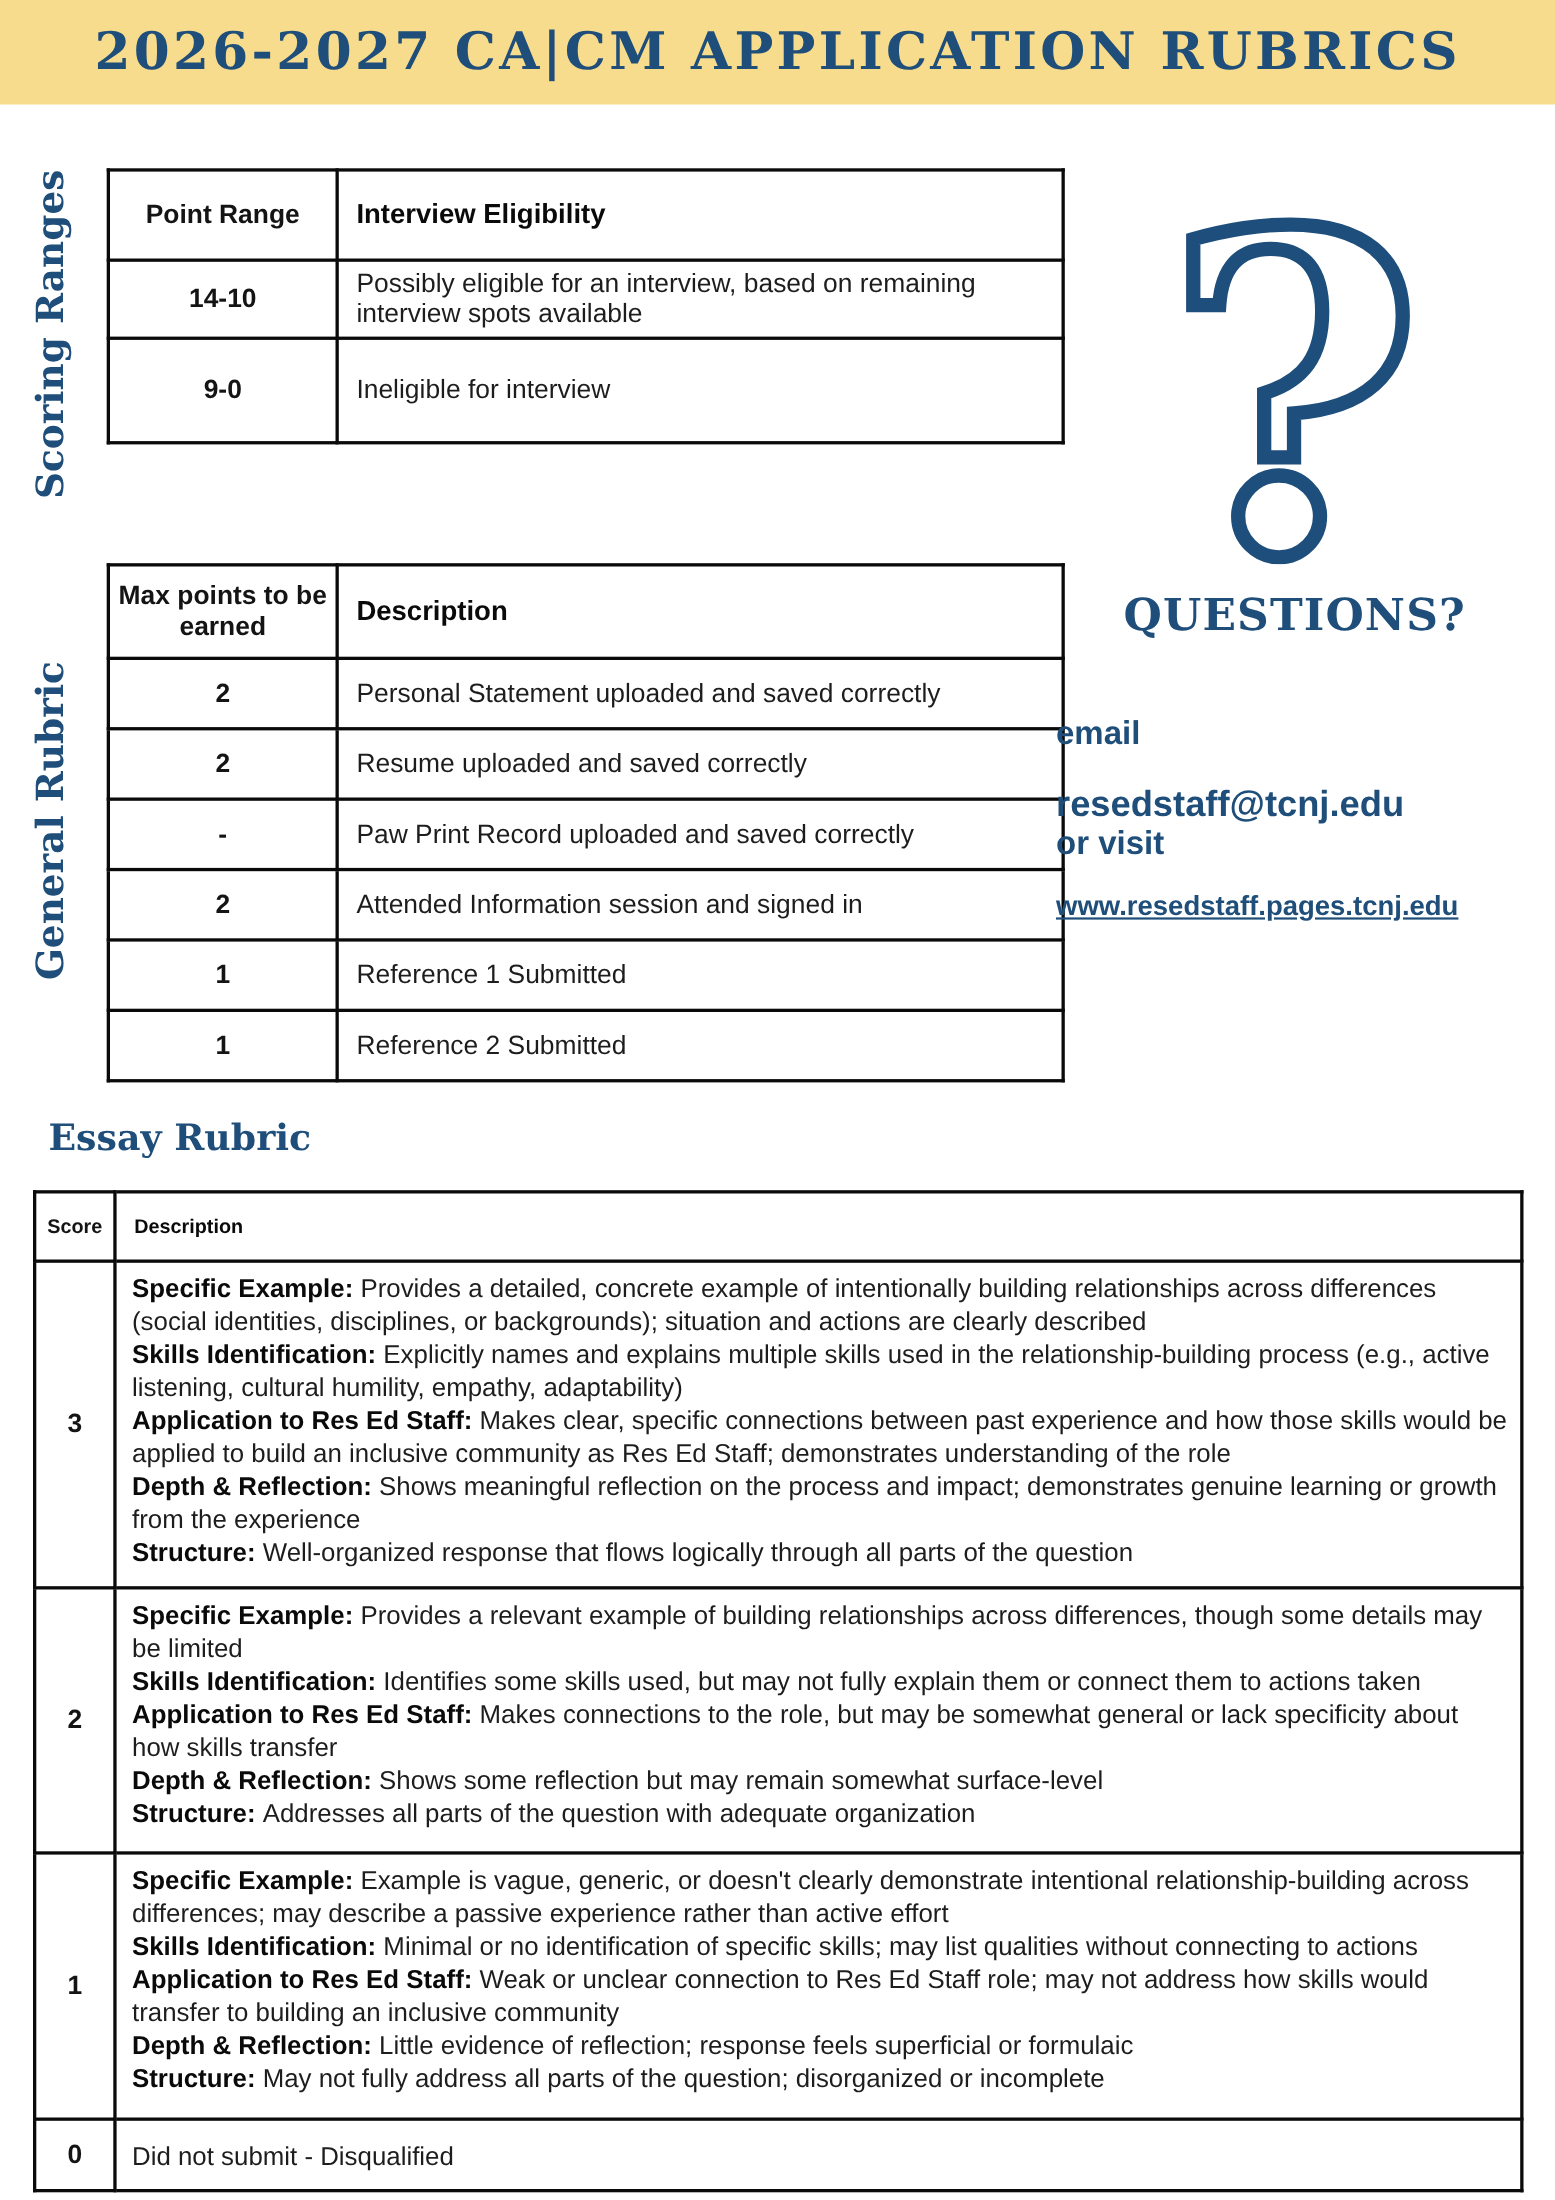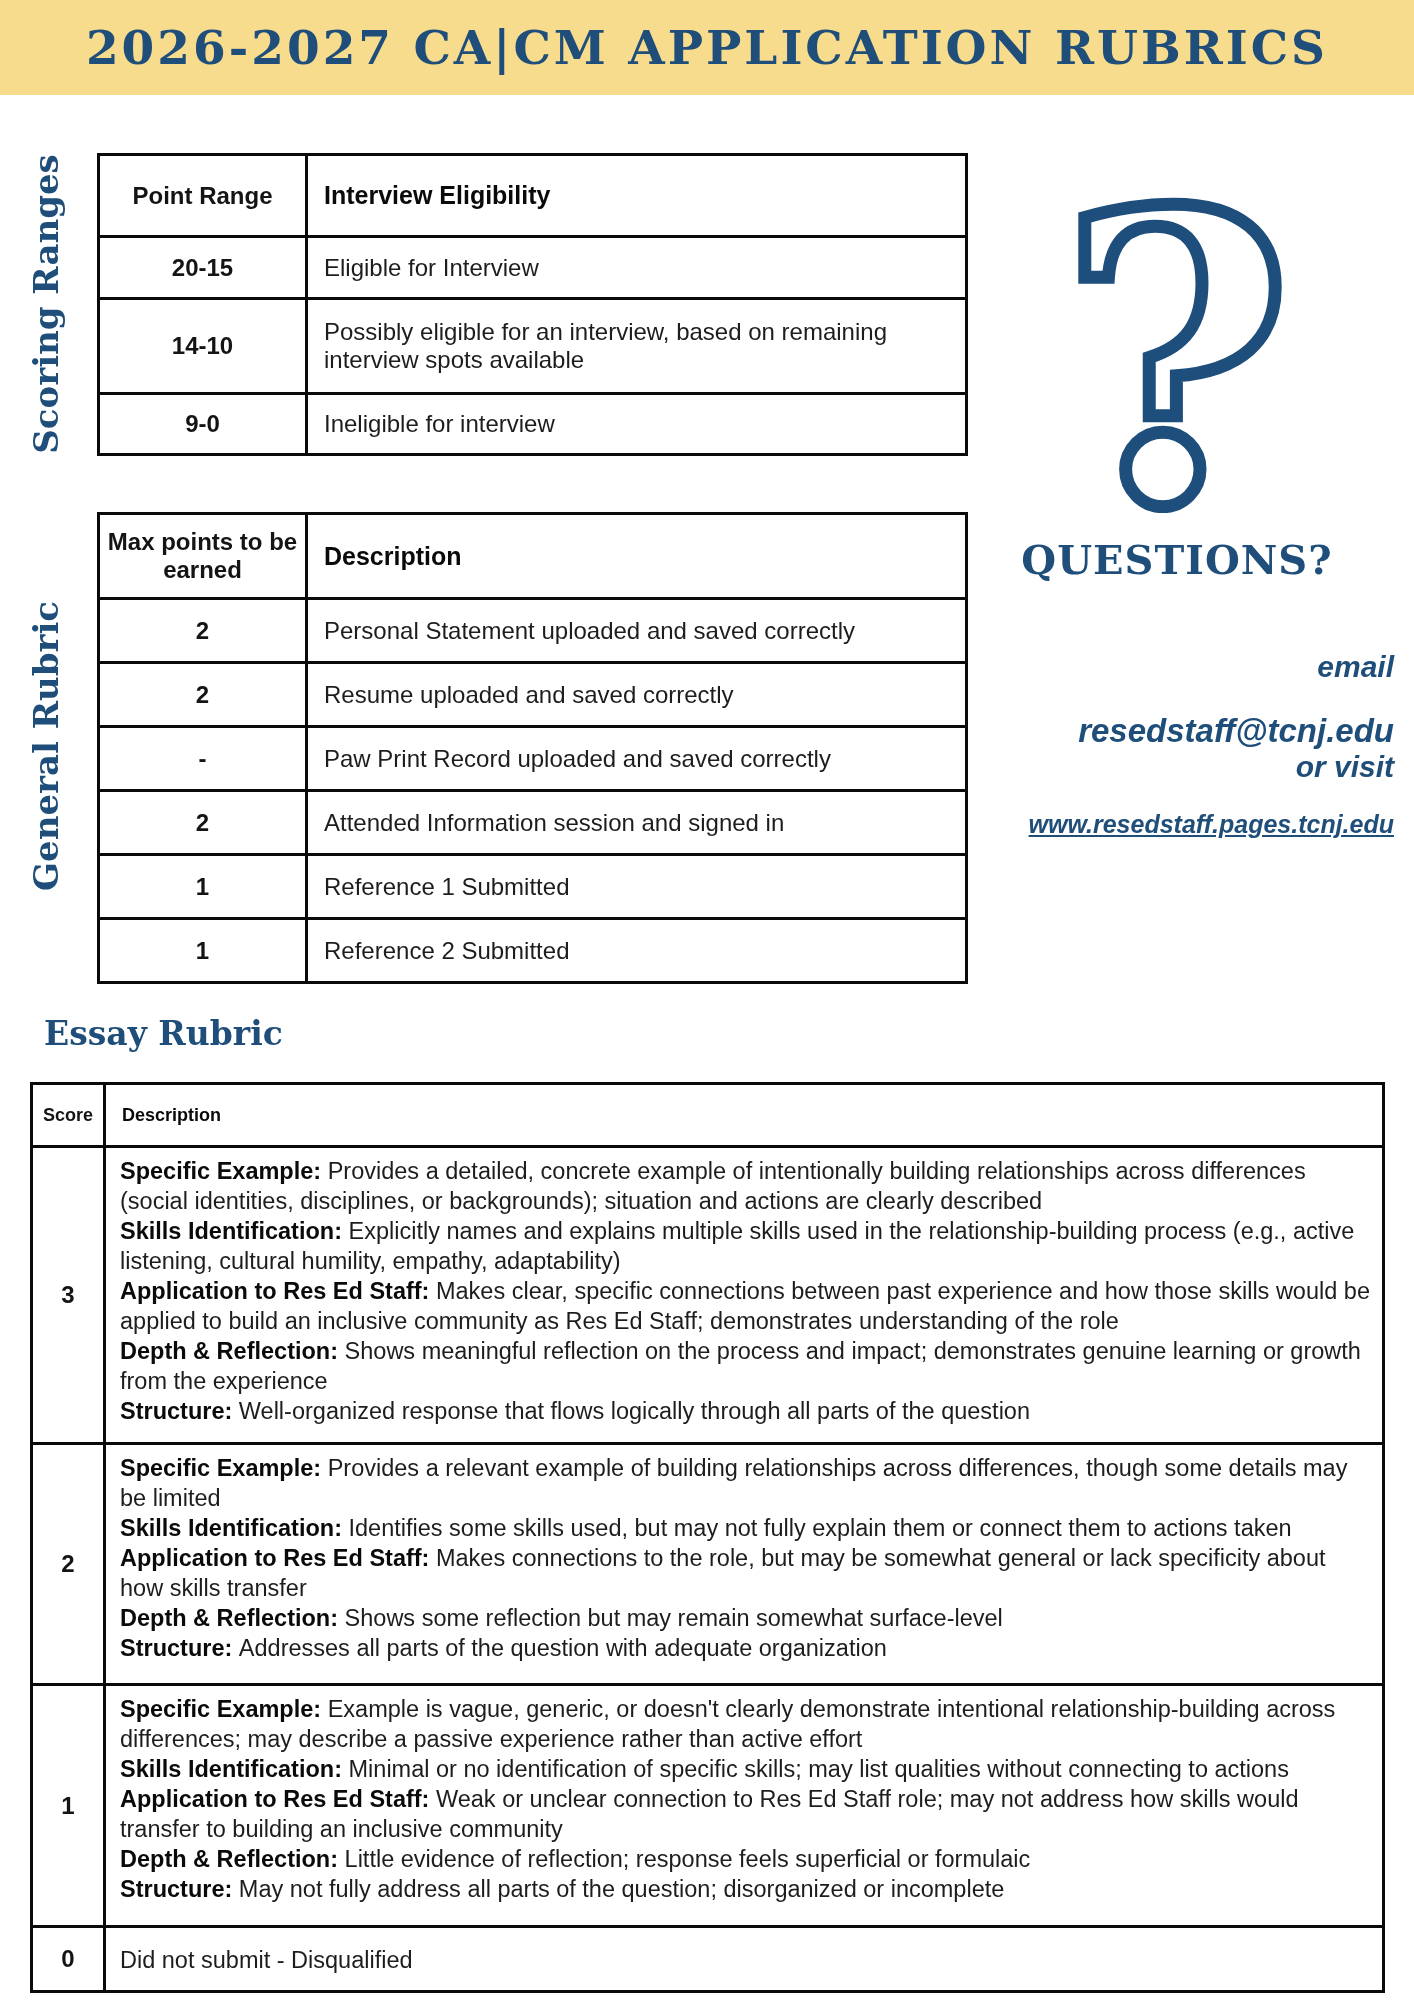--- a/index.html
+++ b/index.html
@@ -45,21 +45,21 @@
   .t2 thead tr{height:85px;}
   .t2 tbody tr{height:64px;}
   .t2 th.c-val{font-size:24px;line-height:1.15;}
   
   .qmark{position:absolute;left:1038px;top:183px;width:276px;height:330px;}
   .q-heading{
     position:absolute;left:970px;top:536px;width:414px;text-align:center;
     font-family:"DejaVu Serif","Liberation Serif",serif;font-weight:bold;
     font-size:40px;color:#1E4E79;letter-spacing:1px;
   }
-  .contact{position:absolute;left:960px;top:650px;width:434px;text-align:right;color:#1E4E79;font-style:italic;}
+  .contact{position:absolute;left:960px;top:650px;width:434px;text-align:left;color:#1E4E79;}
   .contact .l1{font-size:30px;font-weight:bold;margin-bottom:28px;}
   .contact .l2{font-size:33px;font-weight:bold;}
   .contact .l3{font-size:30px;font-weight:bold;margin-bottom:26px;}
   .contact .l4{font-size:25px;font-weight:bold;text-decoration:underline;color:#1E4E79;}
   
   .essay-heading{
     position:absolute;left:28px;top:998px;margin:16px;
     font-family:"DejaVu Serif","Liberation Serif",serif;font-weight:bold;
     font-size:33px;color:#1E4E79;
   }
@@ -94,24 +94,20 @@
         <col>
       </colgroup>
     <thead>
       <tr>
         <th class="c-val">Point Range</th>
         <th class="c-desc">Interview Eligibility</th>
       </tr>
     </thead>
     <tbody>
         <tr>
-          <td class="c-val">20-15</td>
-          <td class="c-desc">Eligible for Interview</td>
-        </tr>
-        <tr>
           <td class="c-val">14-10</td>
           <td class="c-desc">Possibly eligible for an interview, based on remaining interview spots available</td>
         </tr>
         <tr>
           <td class="c-val">9-0</td>
           <td class="c-desc">Ineligible for interview</td>
         </tr>
       </tbody>
   </table>
 

